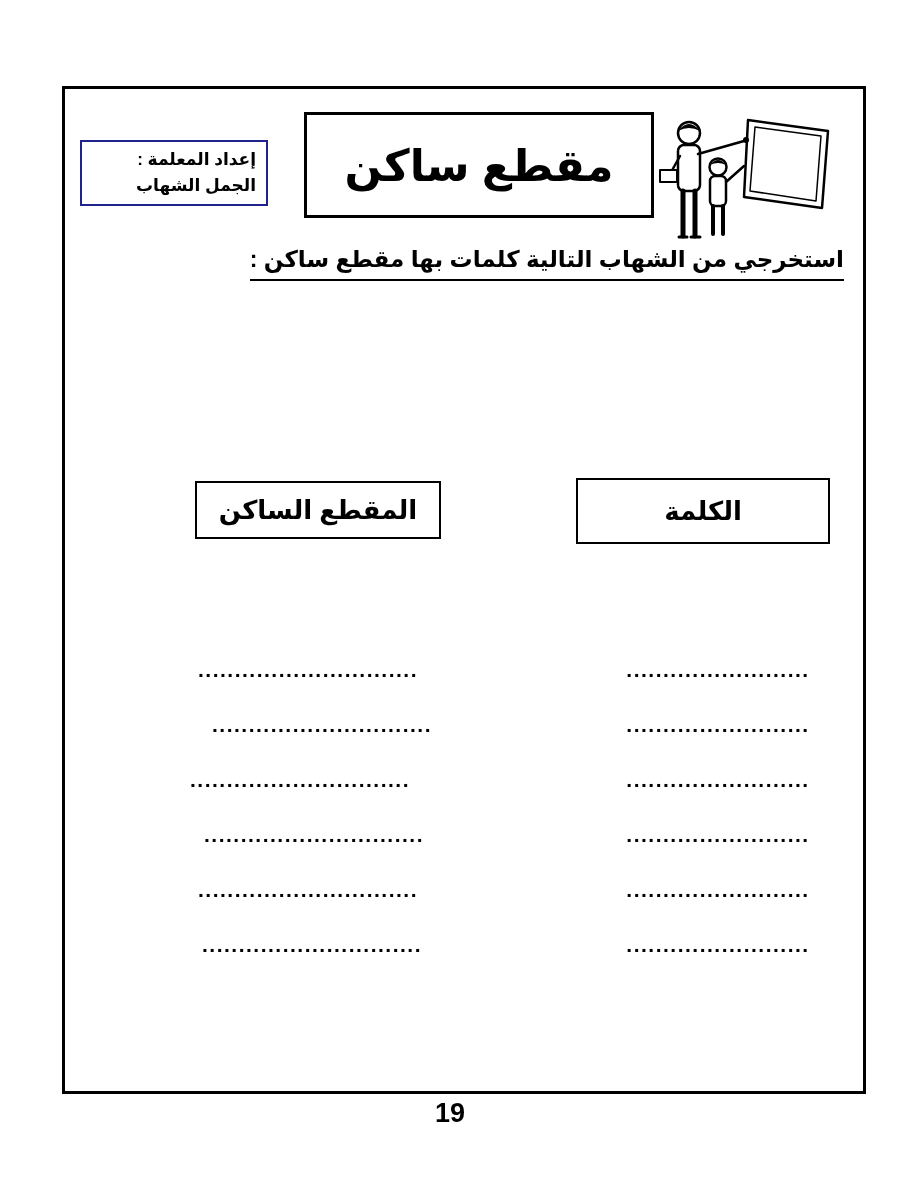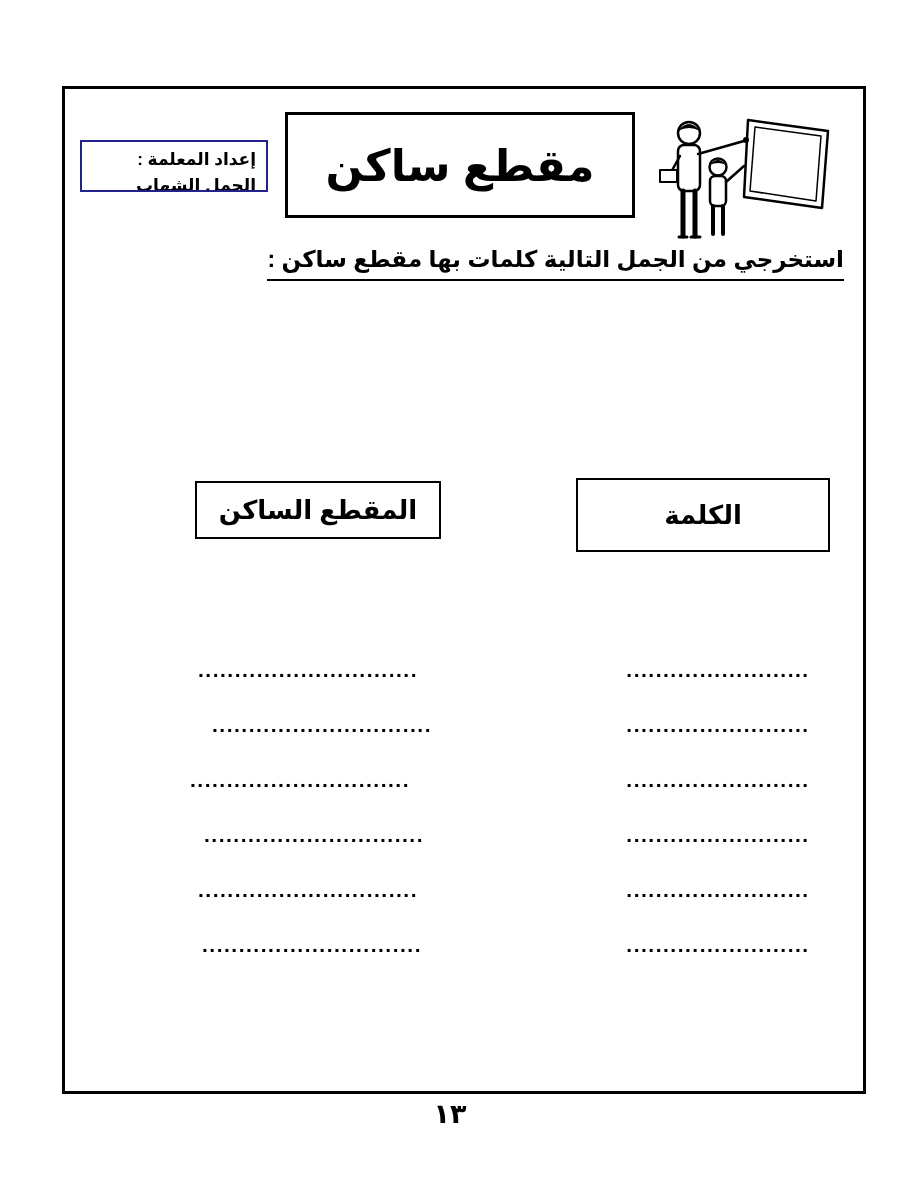--- a/index.html
+++ b/index.html
@@ -17,34 +17,34 @@
   .frame {
     position: absolute;
     left: 62px; top: 86px;
     width: 804px; height: 1008px;
     border: 3px solid #000;
   }
 
   .teacher-box {
     position: absolute;
     left: 80px; top: 140px;
-    width: 188px; height: 52px;
+    width: 188px; height: 66px;
     border: 2px solid #22228c;
     padding: 5px 10px 0 18px;
     direction: rtl;
     text-align: right;
     font-weight: bold;
     font-size: 17px;
     line-height: 1.55;
     overflow: hidden;
   }
 
   .title-box {
     position: absolute;
-    left: 285px; top: 112px;
+    left: 304px; top: 112px;
     width: 350px; height: 106px;
     border: 3px solid #000;
     display: flex; align-items: center; justify-content: center;
     background: #fff;
   }
   .title-text {
     direction: rtl;
     font-weight: bold;
     font-size: 44px;
     letter-spacing: 1px;
@@ -85,21 +85,21 @@
   .header-box {
     position: absolute;
     border: 2px solid #000;
     background: #fff;
     display: flex; align-items: center; justify-content: center;
     direction: rtl;
     font-weight: bold;
     font-size: 26px;
   }
   .syllable-header { left: 195px; top: 481px; width: 246px; height: 58px; }
-  .word-header     { left: 576px; top: 478px; width: 254px; height: 74px; }
+  .word-header     { left: 576px; top: 478px; width: 254px; height: 66px; }
 
   .dots-col {
     position: absolute;
     top: 642px;
     font-weight: bold;
     font-size: 21px;
     letter-spacing: 1.5px;
   }
   .dots-col .dots-line {
     height: 55px;
@@ -155,21 +155,21 @@
     <path d="M27,133 L35,133 M39,133 L48,133" stroke-width="3"></path>
 
     <circle cx="66" cy="63" r="8.5" fill="#ffffff"></circle>
     <path d="M58,61 Q66,51 74,61 Q66,57 58,61 Z" fill="#000" stroke="none"></path>
     <rect x="58" y="72" width="16" height="30" rx="5" fill="#ffffff"></rect>
     <path d="M74,78 L92,62"></path>
     <path d="M61,102 L61,130" stroke-width="4"></path>
     <path d="M71,102 L71,130" stroke-width="4"></path>
   </svg>
 
-  <div class="instruction">استخرجي من الجمل التالية كلمات بها مقطع ساكن :</div>
+  <div class="instruction">استخرجي من الشهاب التالية كلمات بها مقطع ساكن :</div>
 
 
   <div class="header-box syllable-header">
     <span>المقطع الساكن</span>
   </div>
 
   <div class="header-box word-header">
     <span>الكلمة</span>
   </div>
 
@@ -184,15 +184,15 @@
 
   <div class="dots-col word-col">
     <div class="dots-line">.........................</div>
     <div class="dots-line">.........................</div>
     <div class="dots-line">.........................</div>
     <div class="dots-line">.........................</div>
     <div class="dots-line">.........................</div>
     <div class="dots-line">.........................</div>
   </div>
 
-  <div class="page-number">١٣</div>
+  <div class="page-number">19</div>
 
 </div>
 
 </body></html>

